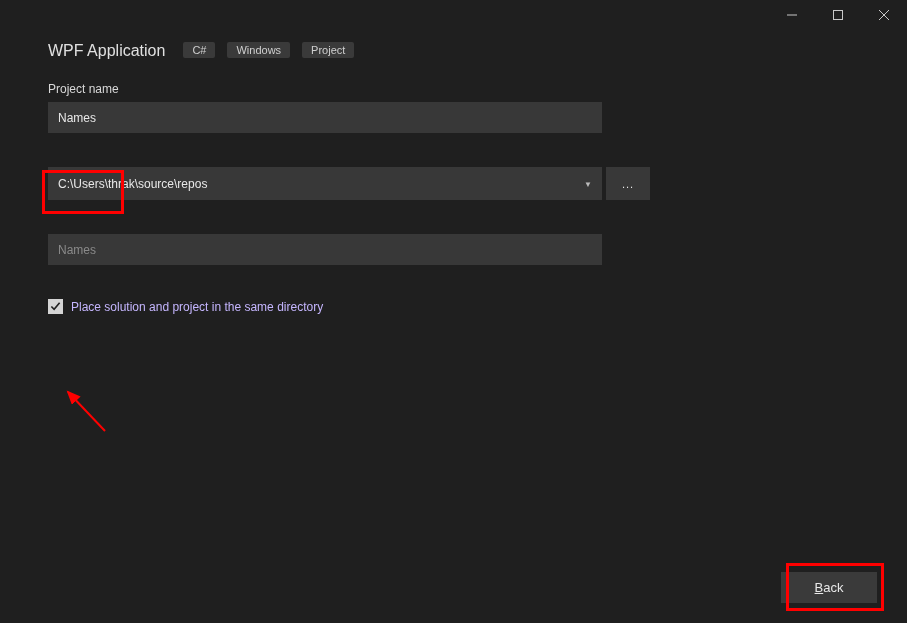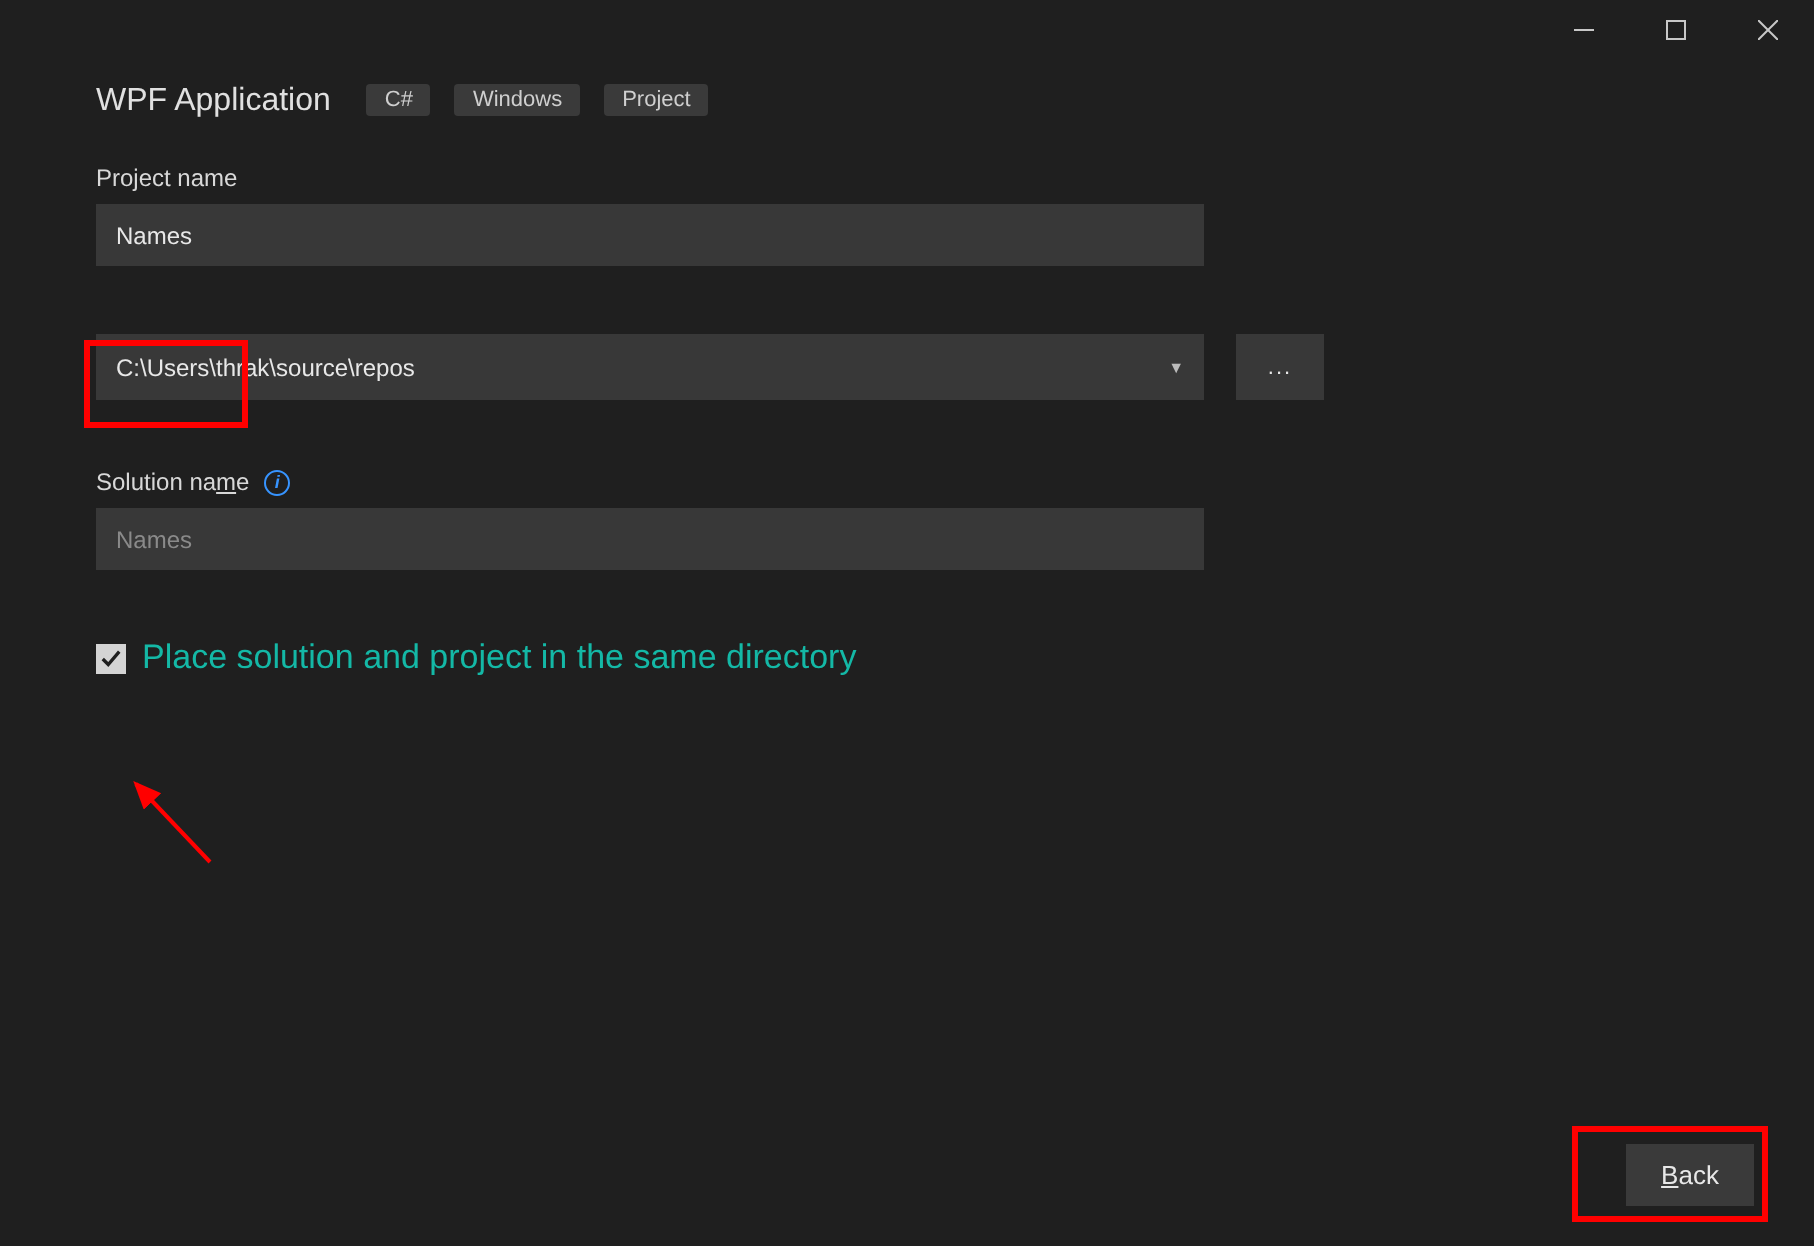--- a/index.html
+++ b/index.html
@@ -105,21 +105,21 @@
     }
     .text-input::placeholder {
       color: #8a8a8a;
     }
     .text-input:disabled {
       color: #8a8a8a;
     }
     .location-row {
       display: flex;
       align-items: flex-end;
-      gap: 16px;
+      gap: 4px;
     }
     .dropdown-wrapper {
       position: relative;
       width: 554px;
     }
     .dropdown-input {
       background: #383838;
       border: none;
       color: #e8e8e8;
       font-size: 12px;
@@ -164,36 +164,36 @@
       align-items: center;
       justify-content: center;
       cursor: pointer;
       flex-shrink: 0;
     }
     .checkbox svg {
       width: 11px;
       height: 11px;
     }
     .checkbox-label {
-      font-size: 17px;
-      color: #14b8a6;
+      font-size: 12px;
+      color: #c4b5fd;
     }
     .footer {
       position: absolute;
       bottom: 20px;
       right: 30px;
       display: flex;
       gap: 8px;
     }
     .footer-btn {
       background: #3a3a3a;
       border: none;
       color: #e8e8e8;
       font-size: 13px;
-      width: 64px;
+      width: 96px;
       height: 31px;
       cursor: pointer;
     }
     .highlight-project-name {
       position: absolute;
       border: 3px solid #ff0000;
       left: 42px;
       top: 170px;
       width: 82px;
       height: 44px;
@@ -255,24 +255,20 @@
     <div class="location-row">
       <div class="dropdown-wrapper">
         <input type="text" class="dropdown-input" value="C:\Users\thrak\source\repos" style="">
         <span class="dropdown-arrow">▼</span>
       </div>
       <button class="browse-btn">...</button>
     </div>
   </div>
 
   <div class="form-section">
-    <label class="form-label">
-      <span>Solution na</span><span class="underline">m</span><span>e</span>
-      <span class="info-icon">i</span>
-    </label>
     <input type="text" class="text-input" disabled="" placeholder="Names" style="">
   </div>
 
   <div class="checkbox-row">
     <div class="checkbox">
       <svg viewBox="0 0 12 12">
           <path d="M1.5 6 L4.5 9 L10.5 2" stroke="#1f1f1f" stroke-width="1.8" fill="none"></path>
         </svg>
     </div>
     <span class="checkbox-label">

